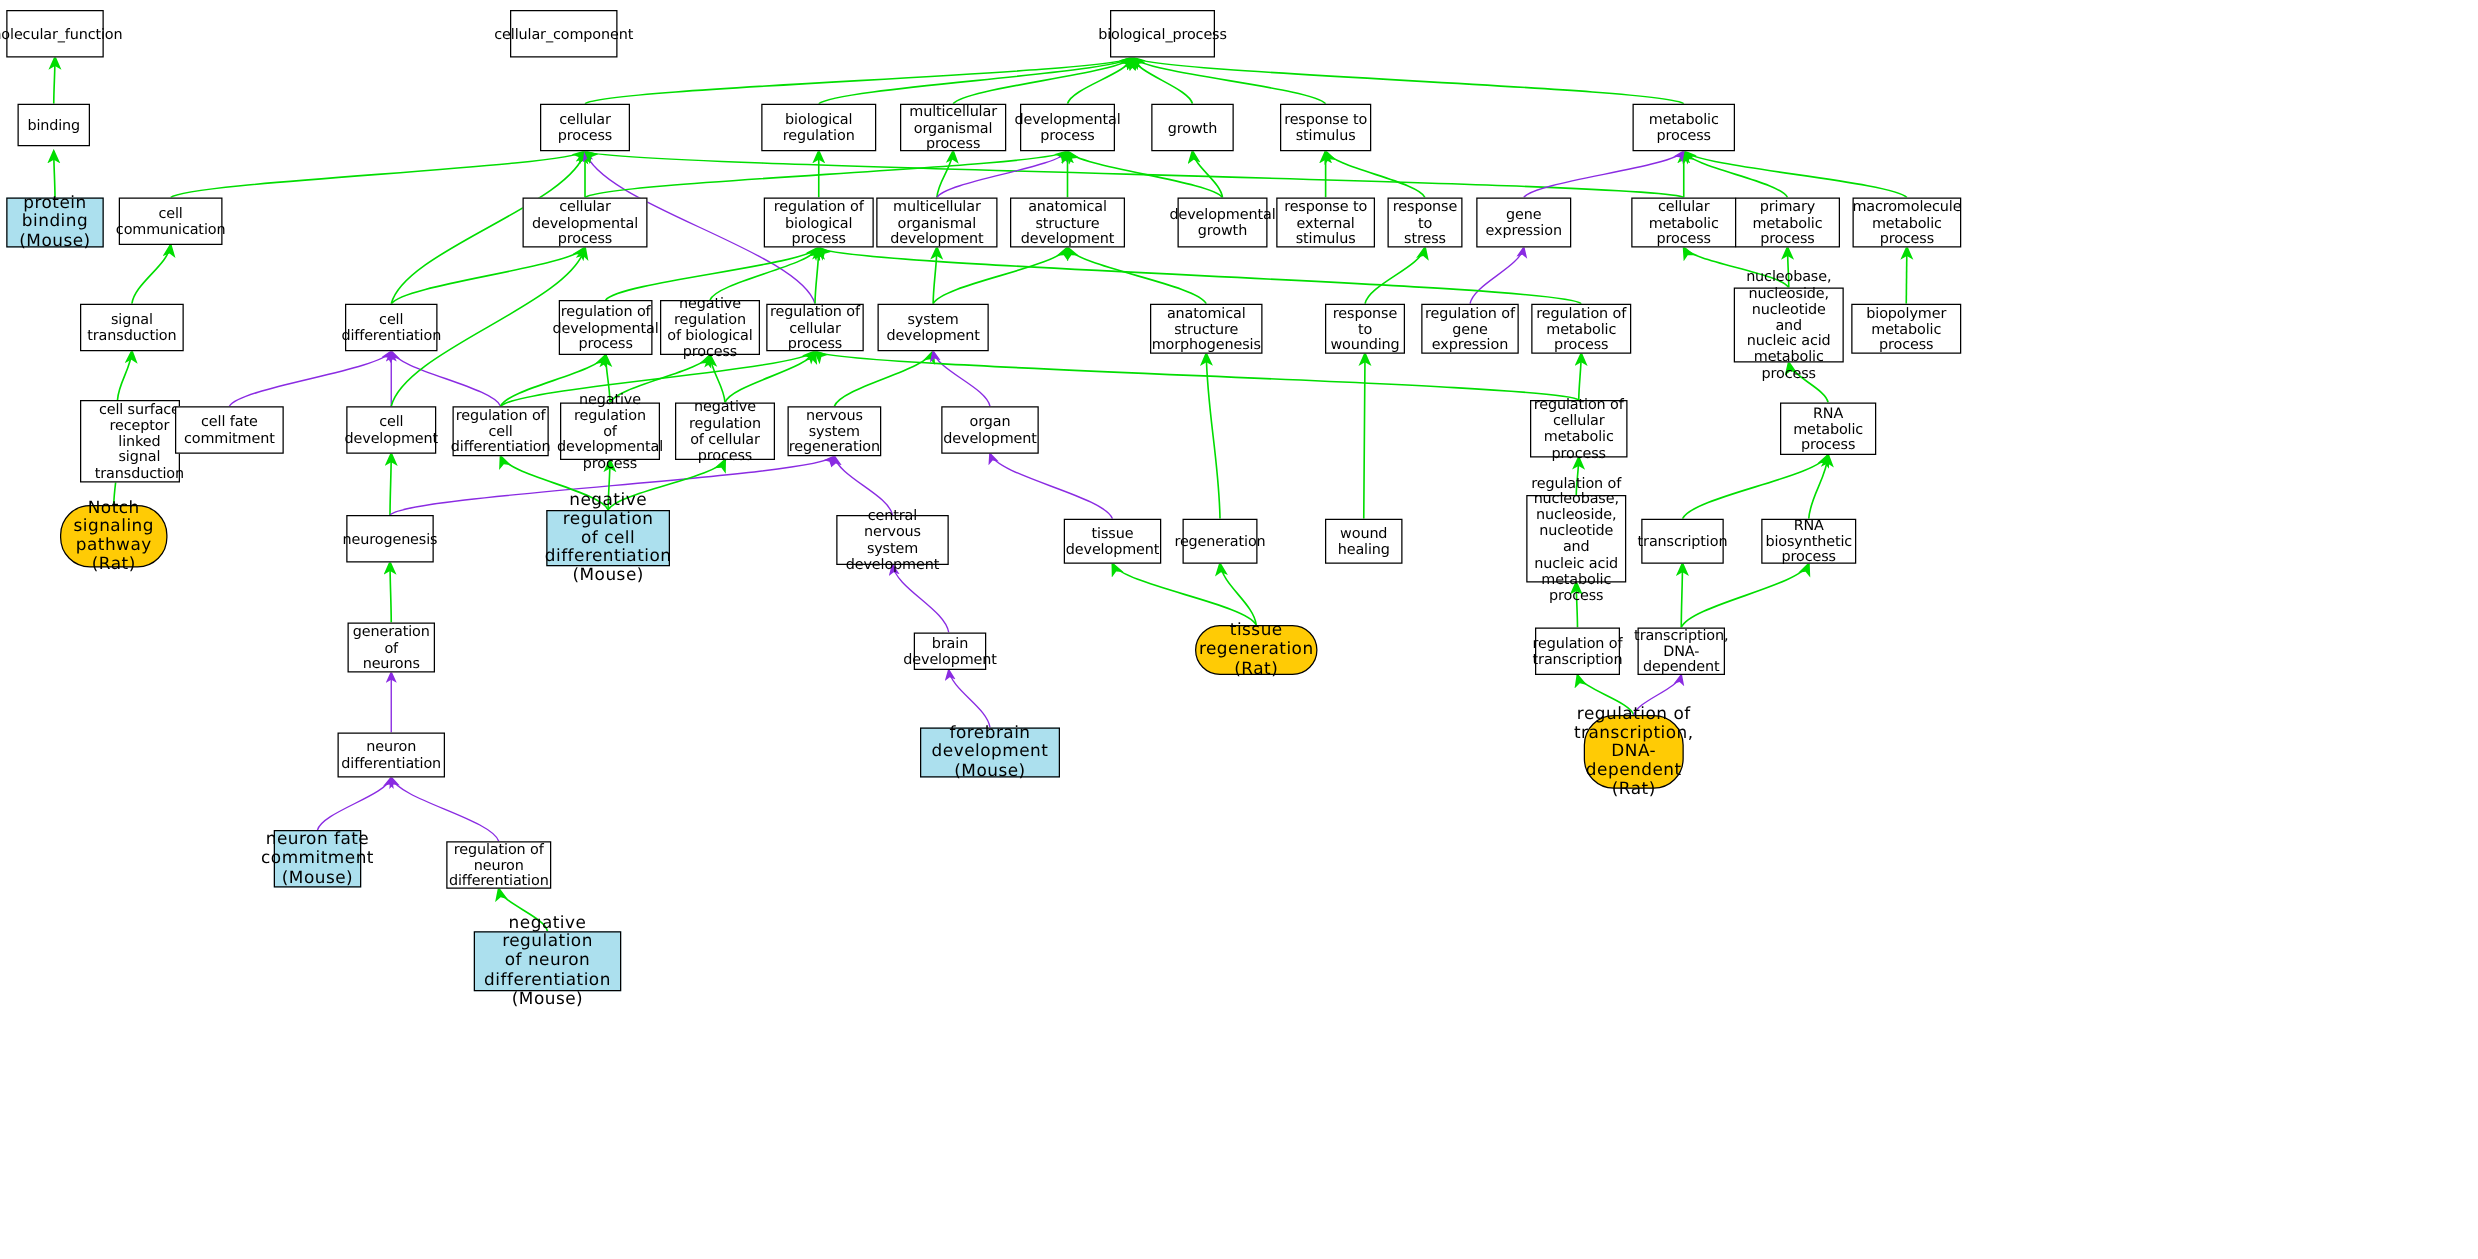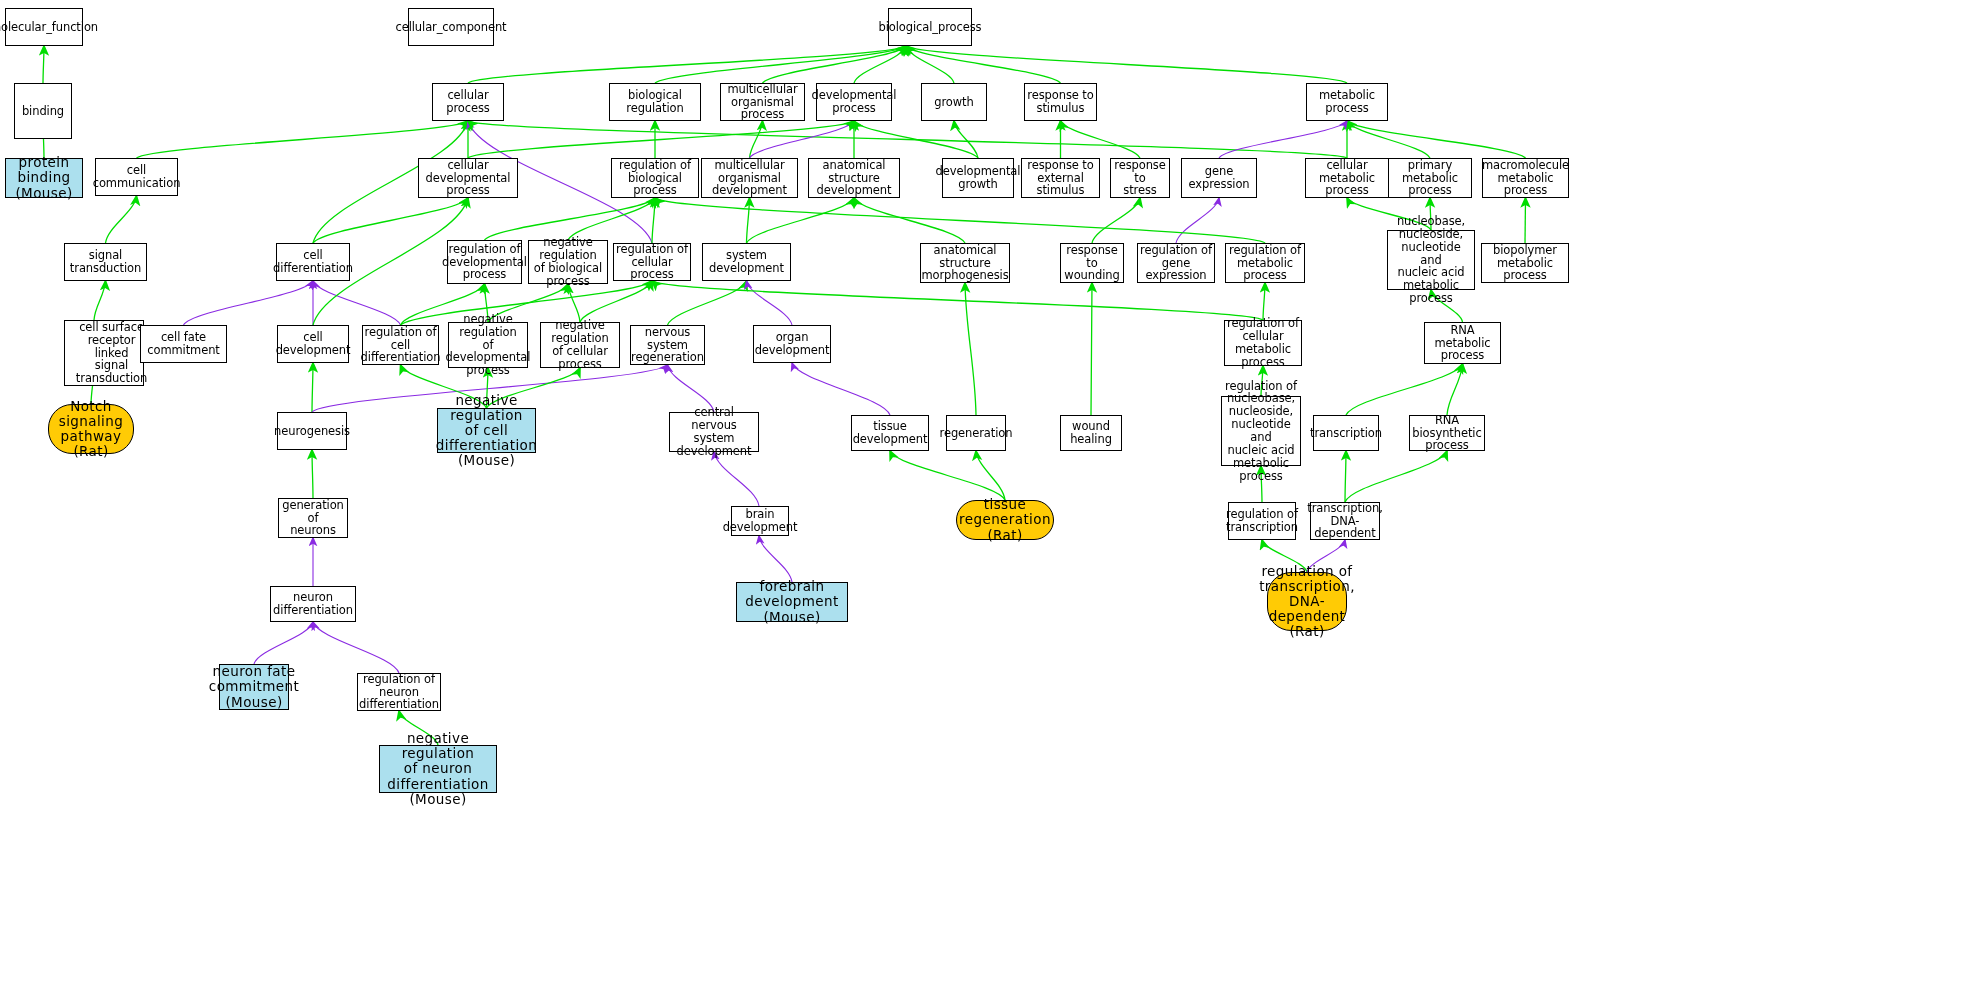--- a/index.html
+++ b/index.html
@@ -130,21 +130,21 @@
         <path d="M 1307 572 C 1309.66 560.8, 1342.34 551.2, 1345 540" fill="none" stroke="#8a2be2" stroke-width="1.1" marker-end="url(#ap)"></path>
         <path d="M 254 664 C 258.13 649.3, 308.87 636.7, 313 622" fill="none" stroke="#8a2be2" stroke-width="1.1" marker-end="url(#ap)"></path>
         <path d="M 399 673 C 392.98 655.15, 319.02 639.85, 313 622" fill="none" stroke="#8a2be2" stroke-width="1.1" marker-end="url(#ap)"></path>
         <path d="M 438 745 C 435.27 733.1, 401.73 722.9, 399 711" fill="none" stroke="#00dd00" stroke-width="1.3" marker-end="url(#ag)"></path>
       </g>
   </svg>
   <div id="nodes-layer">
       <div class="node root" style="left: 5px; top: 8px; width: 78px; height: 38px;"><span>molecular_function</span></div>
       <div class="node root" style="left: 408px; top: 8px; width: 86px; height: 38px;"><span>cellular_component</span></div>
       <div class="node root" style="left: 864px; top: 8px; width: 84px; height: 38px; margin-left: 24px;"><span>biological_process</span></div>
-      <div class="node " style="left: 14px; top: 83px; width: 58px; height: 56px;"><span>binding</span></div>
+      <div class="node " style="left: 14px; top: 83px; width: 58px; height: 34px;"><span>binding</span></div>
       <div class="node " style="left: 432px; top: 83px; width: 72px; height: 38px;"><span>cellular process</span></div>
       <div class="node " style="left: 609px; top: 83px; width: 92px; height: 38px;"><span>biological regulation</span></div>
       <div class="node " style="left: 720px; top: 83px; width: 85px; height: 38px;"><span>multicellular
 organismal process</span></div>
       <div class="node " style="left: 816px; top: 83px; width: 76px; height: 38px;"><span>developmental
 process</span></div>
       <div class="node " style="left: 921px; top: 83px; width: 66px; height: 38px;"><span>growth</span></div>
       <div class="node " style="left: 1024px; top: 83px; width: 73px; height: 38px;"><span>response to
 stimulus</span></div>
       <div class="node " style="left: 1306px; top: 83px; width: 82px; height: 38px;"><span>metabolic process</span></div>

